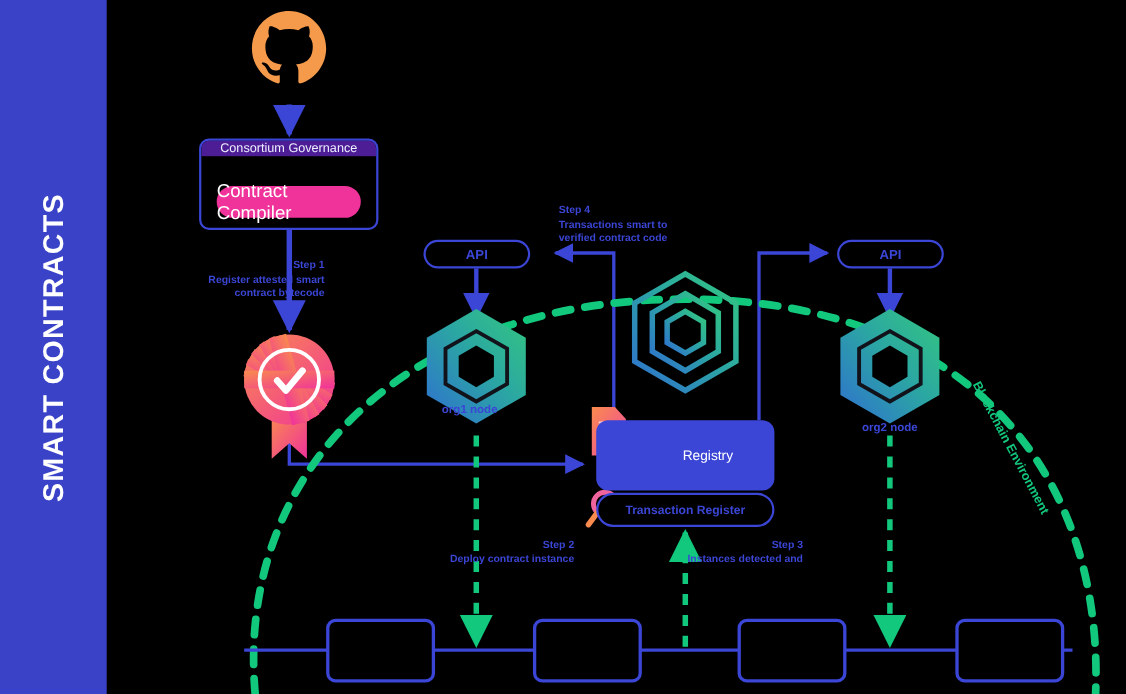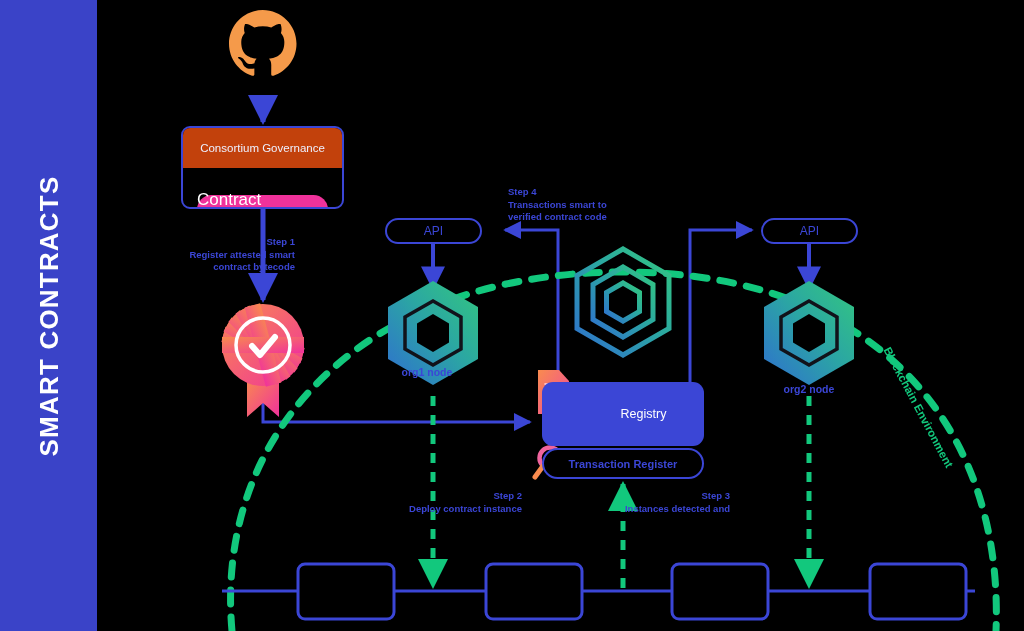--- a/index.html
+++ b/index.html
@@ -31,35 +31,35 @@
   .steplabel .t { display:block; }
   .ctr { text-align:right; }
   .lft { text-align:left;margin-top:24px; }
 
   
   #gov-box {
     position:absolute; left:181px; top:126px; width:163px; height:83px;
     border:2.5px solid #3b46d6; border-radius:9px; overflow:hidden; background:#000;
   }
   #gov-head {
-    height:40px; background:#c2410c; color:#eef0ff;
+    height:14px; background:#4c1d95; color:#eef0ff;
     display:flex; align-items:center; justify-content:center;
     font-size:11.5px;
   }
   #gov-body { height:100%; display:flex; align-items:center; justify-content:center; padding-top:4px; }
   #compiler-pill {
     width:131px; height:29px; background:#f0329b; border-radius:15px;
     color:#ffffff; font-size:17px;
     display:flex; align-items:center; justify-content:center;
   }
 
   .api-pill {
     position:absolute; width:97px; height:26px;
     border:2.5px solid #3b46d6; border-radius:14px; background:#000;
-    color:#3b46d6; font-size:12px; font-weight:normal;
+    color:#3b46d6; font-size:12px; font-weight:bold;
     display:flex; align-items:center; justify-content:center;
   }
   #api1 { left:385px; top:218px; }
   #api2 { left:761px; top:218px; }
 
   #registry-box {
     position:absolute; left:542px; top:382px; width:162px; height:64px;
     background:#3b46d6; border-radius:11px;
     color:#ffffff; font-size:12.5px;
     display:flex; align-items:center; justify-content:center;padding-left:41px;

